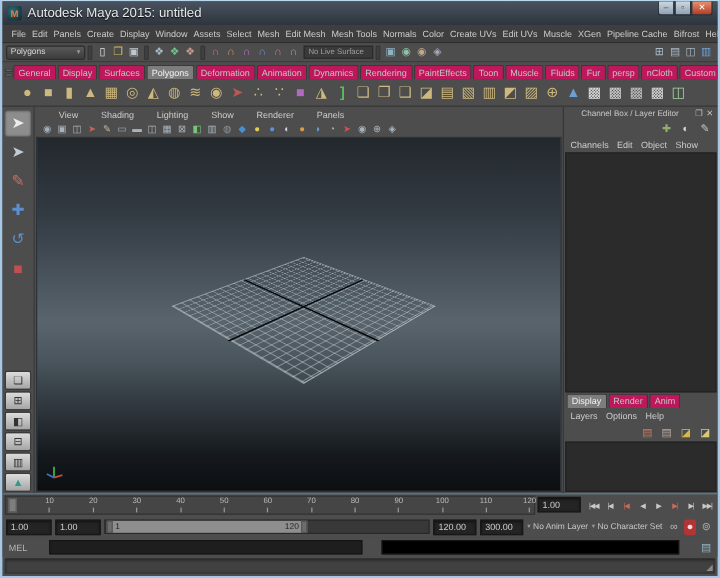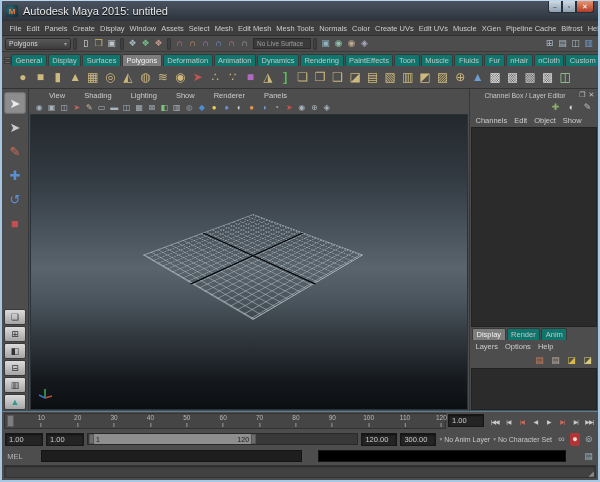--- a/index.html
+++ b/index.html
@@ -35,21 +35,21 @@
   .divider { width:4px; height:12px; background:#404040; border:1px solid #353535; border-radius:1px; }
   .icon-btn { width:13px; height:13px; display:flex; align-items:center; justify-content:center; font-size:9px; line-height:1; }
   .live-field { width:58px; height:11px; background:#3a3a3a; border:1px solid #2b2b2b; color:#9f9f9f;
                 font-size:6.5px; display:flex; align-items:center; padding-left:3px; white-space:nowrap; }
   .push-right { margin-left:auto; }
 
   
   .shelf-tabs { height:14px; flex:0 0 auto; background:#4d4d4d; display:flex; align-items:flex-end; padding-left:2px; }
   .shelf-gutter { width:12px; display:flex; flex-direction:column; gap:1px; align-items:center; padding-bottom:2px; }
   .gutter-dot { width:7px; height:3px; background:#6a6a6a; border:1px solid #3a3a3a; }
-  .shelftab { font-size:7.5px; color:#c4c4c4; background:#0f766e; border:1px solid #393939; border-bottom:none;
+  .shelftab { font-size:7.5px; color:#c4c4c4; background:#be185d; border:1px solid #393939; border-bottom:none;
               border-radius:2px 2px 0 0; padding:1px 3.5px; margin-right:1px; white-space:nowrap; }
   .shelftab.active { background:#7d7d7d; color:#f2f2f2; }
   .shelf { height:23px; flex:0 0 auto; background:#4d4d4d; border-bottom:1px solid #333;
            display:flex; align-items:center; padding-left:12px; }
   .shelf-icon { width:17.5px; height:19px; display:flex; align-items:center; justify-content:center;
                 font-size:12px; line-height:1; }
 
   
   .main { flex:1; display:flex; min-height:0; }
   .toolbox { width:27px; flex:0 0 auto; background:#4d4d4d; border-right:1px solid #373737;
@@ -232,21 +232,21 @@
         <span class="shelftab active">Polygons</span>
         <span class="shelftab">Deformation</span>
         <span class="shelftab">Animation</span>
         <span class="shelftab">Dynamics</span>
         <span class="shelftab">Rendering</span>
         <span class="shelftab">PaintEffects</span>
         <span class="shelftab">Toon</span>
         <span class="shelftab">Muscle</span>
         <span class="shelftab">Fluids</span>
         <span class="shelftab">Fur</span>
-        <span class="shelftab">nHair</span>
+        <span class="shelftab">persp</span>
         <span class="shelftab">nCloth</span>
         <span class="shelftab">Custom</span>
       </span>
 
   </div>
 
   <div class="shelf">
 
   <span class="shelf-icon" style="color:#cdb97e">●</span>
       <span class="shelf-icon" style="color:#cdb97e">■</span>

